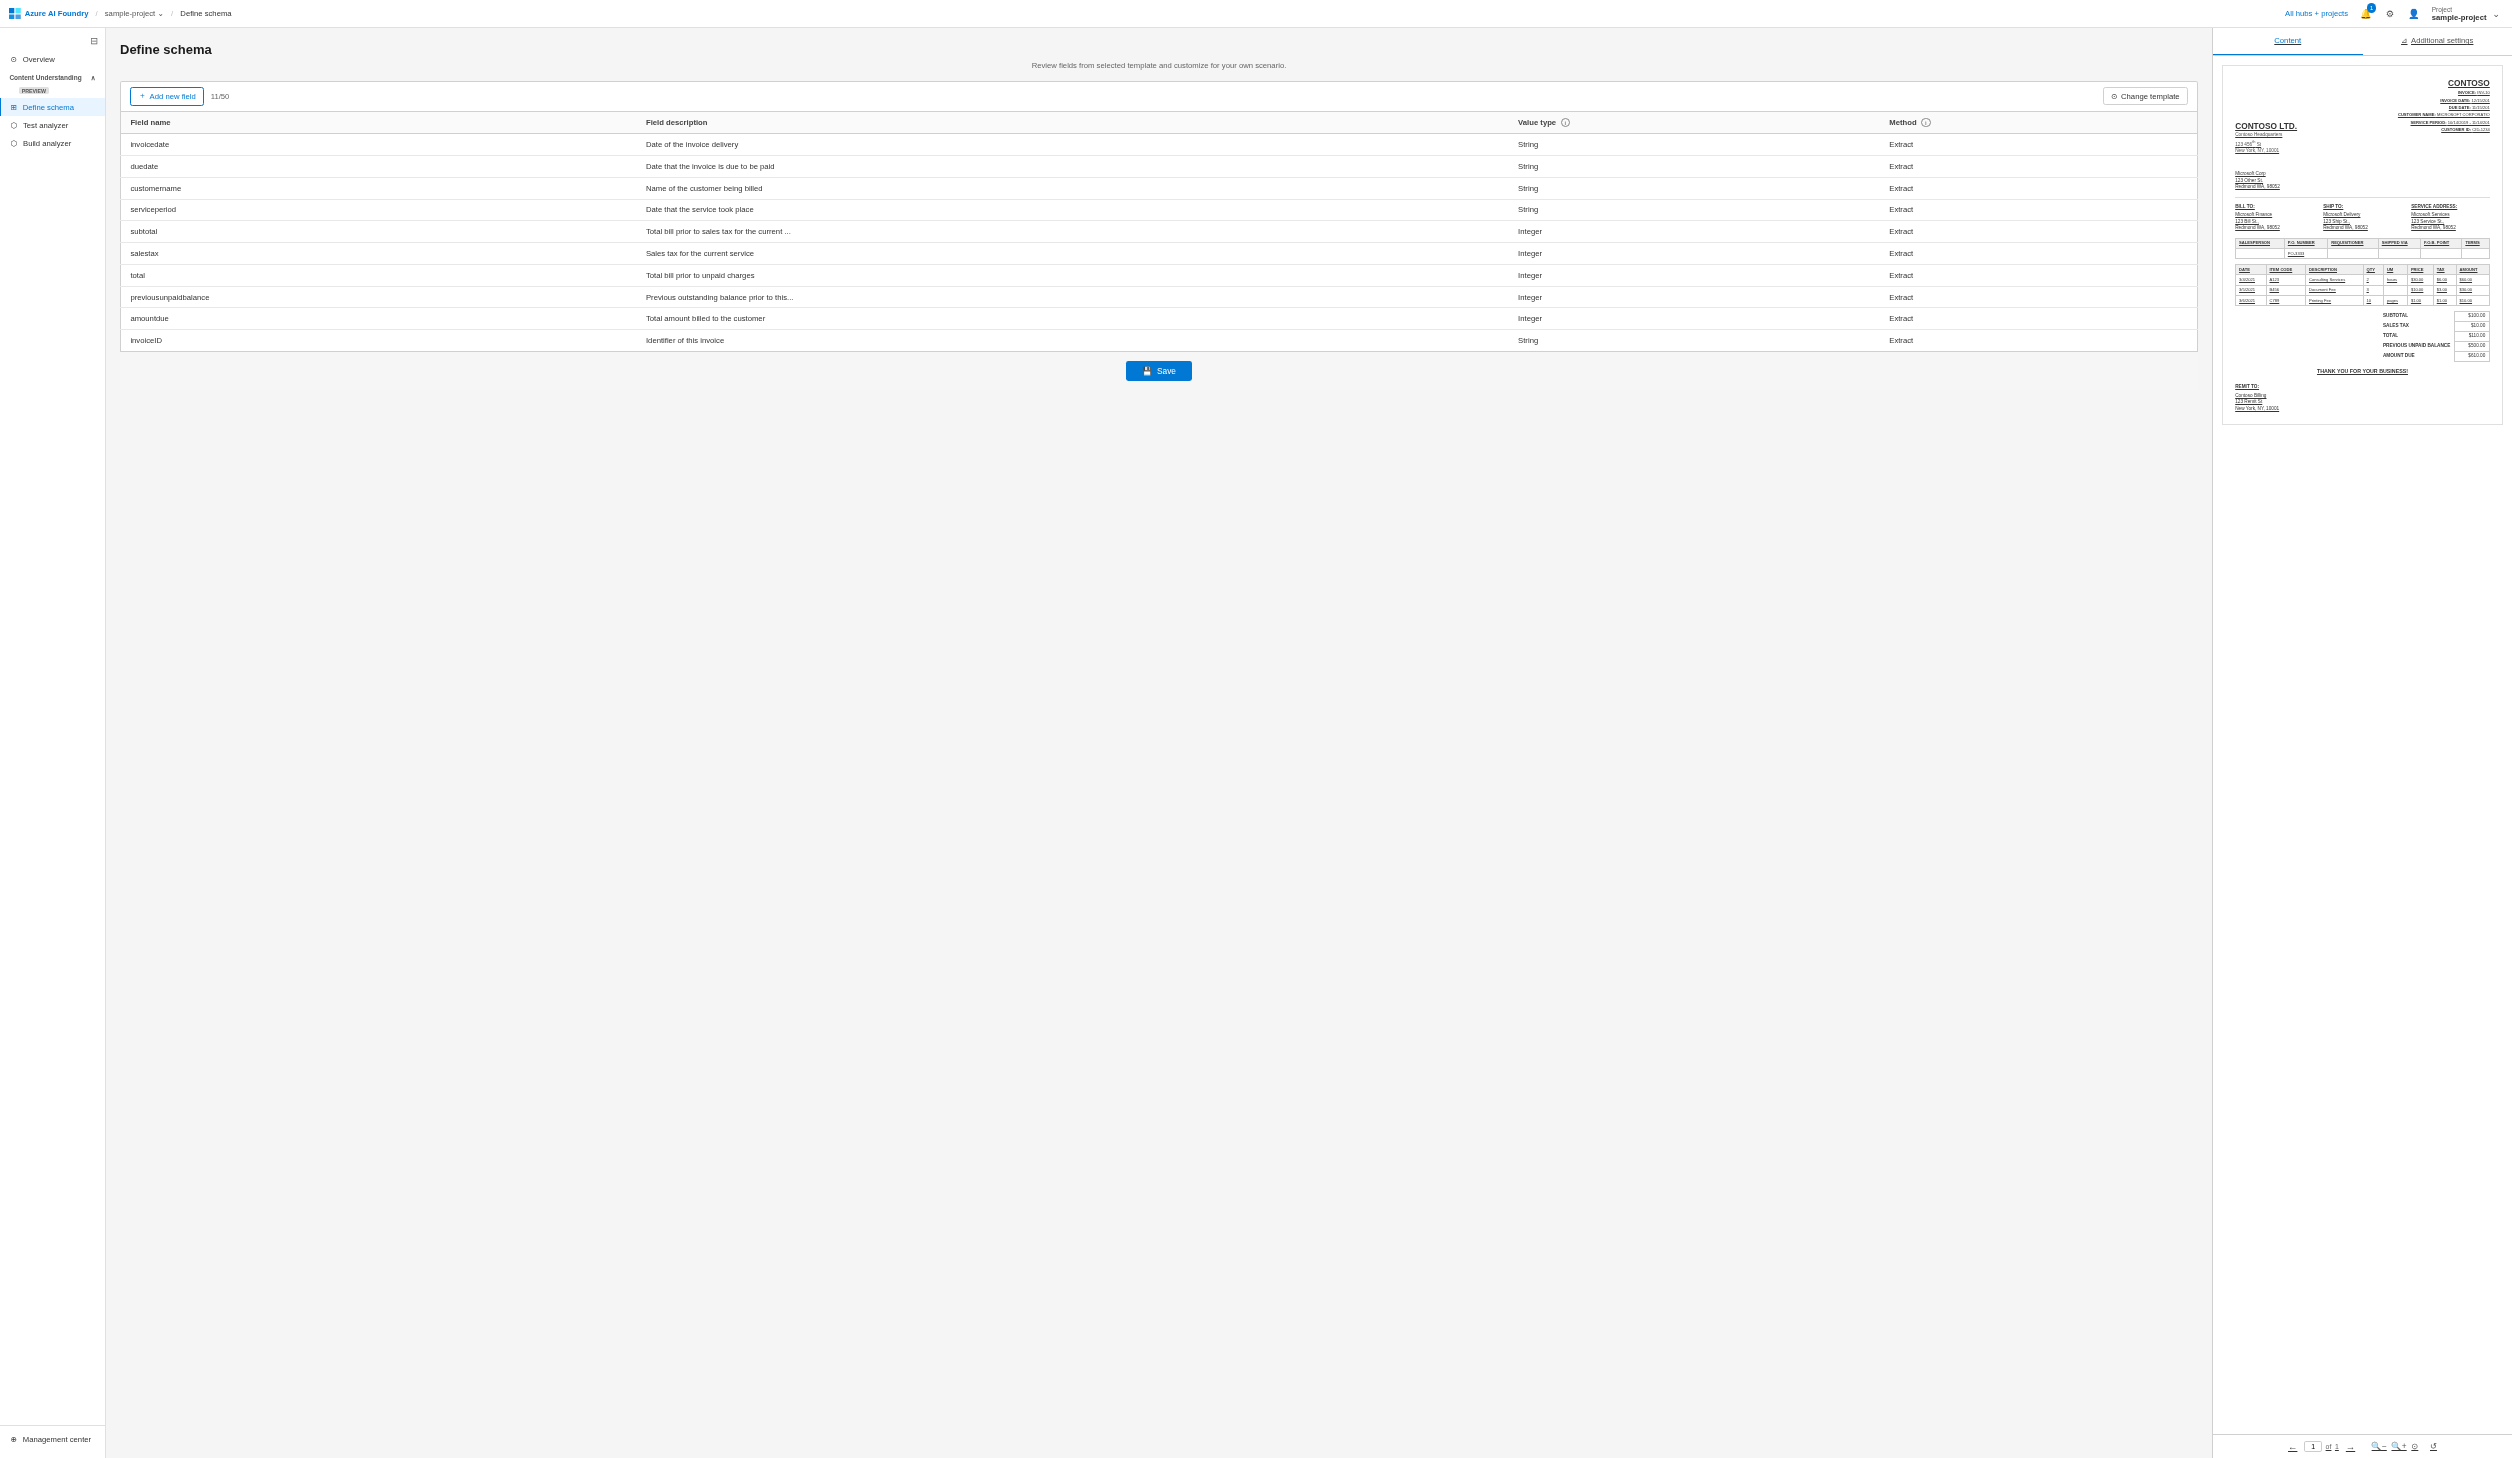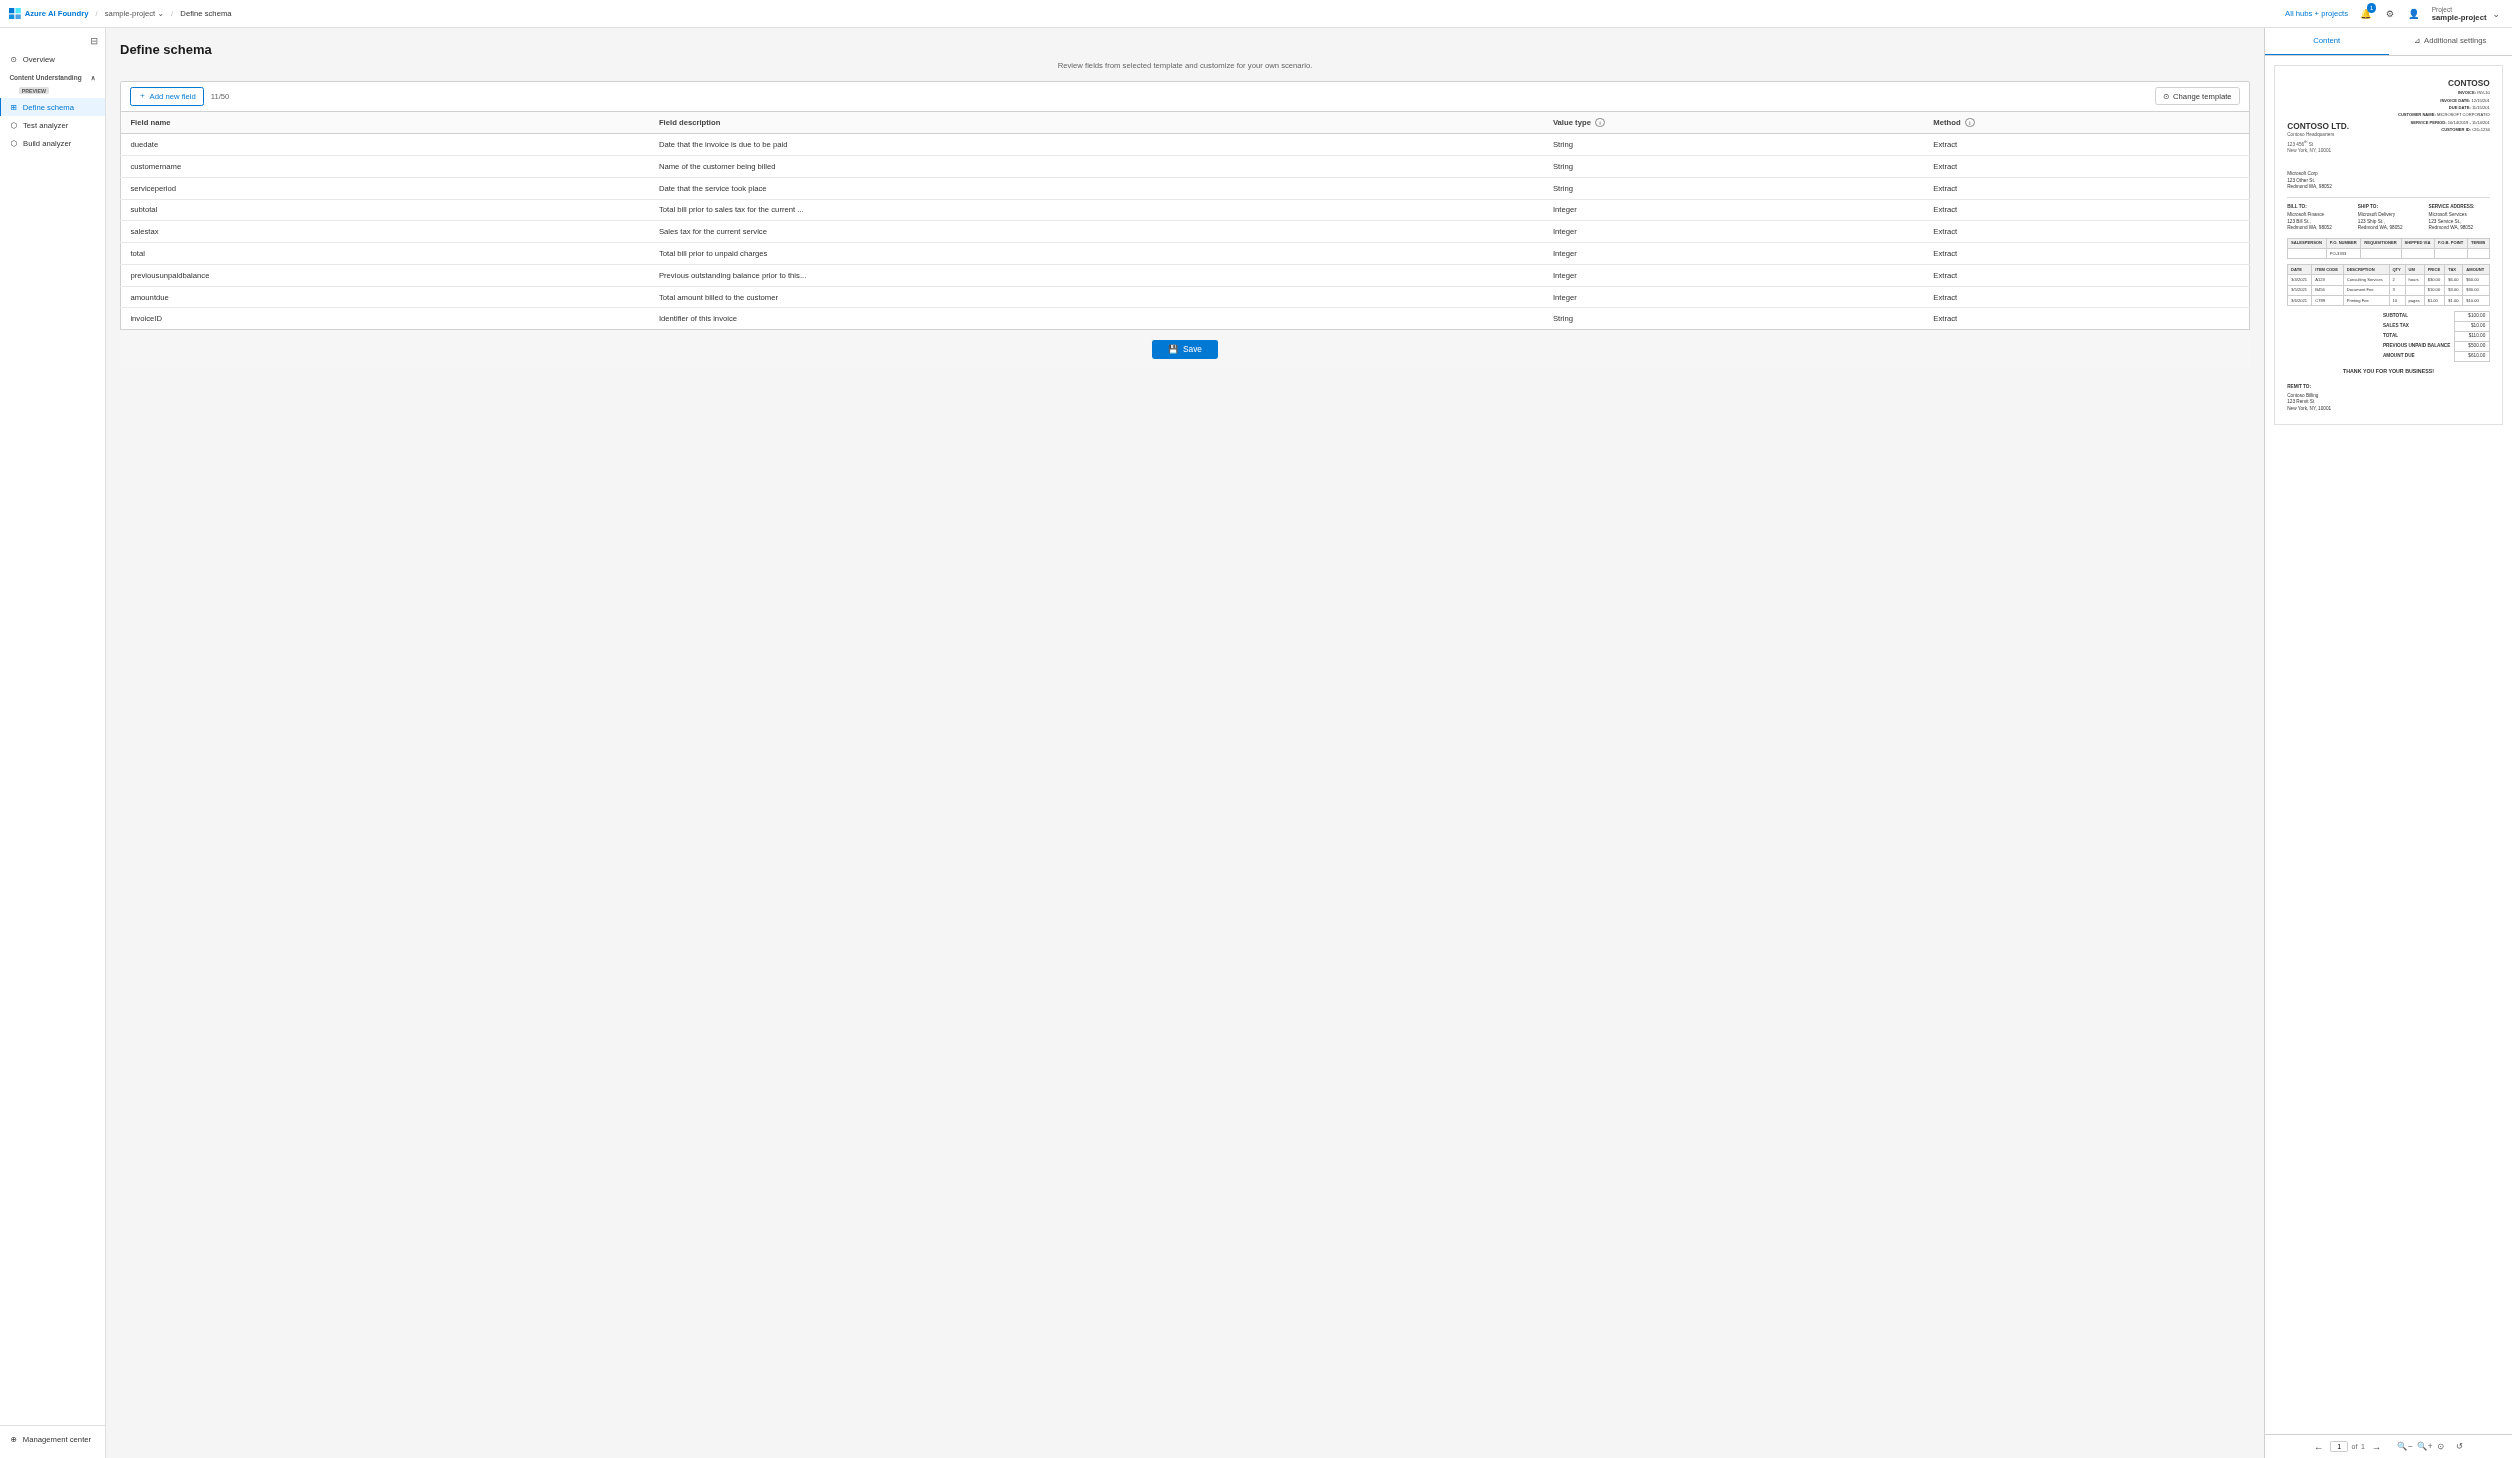--- a/index.html
+++ b/index.html
@@ -117,21 +117,21 @@
 
     
     .save-bar { position: sticky; bottom: 0; display: flex; justify-content: center; padding: 9.4px; background: rgba(245,245,245,0.95); }
     .btn-save {
       display: flex; align-items: center; gap: 4.7px;
       background: #0078d4; color: #fff; border: none;
       padding: 4.7px 16.5px; border-radius: 2.4px; cursor: pointer; font-size: 8.3px; font-weight: 500;
     }
 
     
-    .right-panel { width: 248px; border-left: 0.6px solid #d0d0d0; background: #fff; display: flex; flex-direction: column; flex-shrink: 0; overflow: hidden; }
+    .right-panel { width: 300px; border-left: 0.6px solid #d0d0d0; background: #fff; display: flex; flex-direction: column; flex-shrink: 0; overflow: hidden; text-decoration: underline; }
     .right-panel-tabs { display: flex; border-bottom: 0.6px solid #d0d0d0; }
     .right-tab {
       flex: 1; padding: 8.3px 9.4px; text-align: center; cursor: pointer;
       font-size: 7.7px; color: #555; border-bottom: 1.2px solid transparent;
       display: flex; align-items: center; justify-content: center; gap: 3.5px;
     }
     .right-tab.active { color: #0078d4; border-bottom-color: #0078d4; font-weight: 500; }
 
     .invoice-preview { flex: 1; overflow-y: auto; padding: 9.4px; font-size: 5.9px; }
     .invoice-paper {
@@ -273,20 +273,26 @@
               <span>Value type</span>
               <span class="info-icon">i</span>
             </th>
             <th>
               <span>Method</span>
               <span class="info-icon">i</span>
             </th>
           </tr>
         </thead>
         <tbody id="table-body">
+        <tr>
+    <td>invoicedate</td>
+    <td>Date of the invoice delivery</td>
+    <td>String</td>
+    <td class="method-extract">Extract</td>
+  </tr>
             <tr>
     <td>duedate</td>
     <td>Date that the invoice is due to be paid</td>
     <td>String</td>
     <td class="method-extract">Extract</td>
   </tr>
             <tr>
     <td>customername</td>
     <td>Name of the customer being billed</td>
     <td>String</td>

